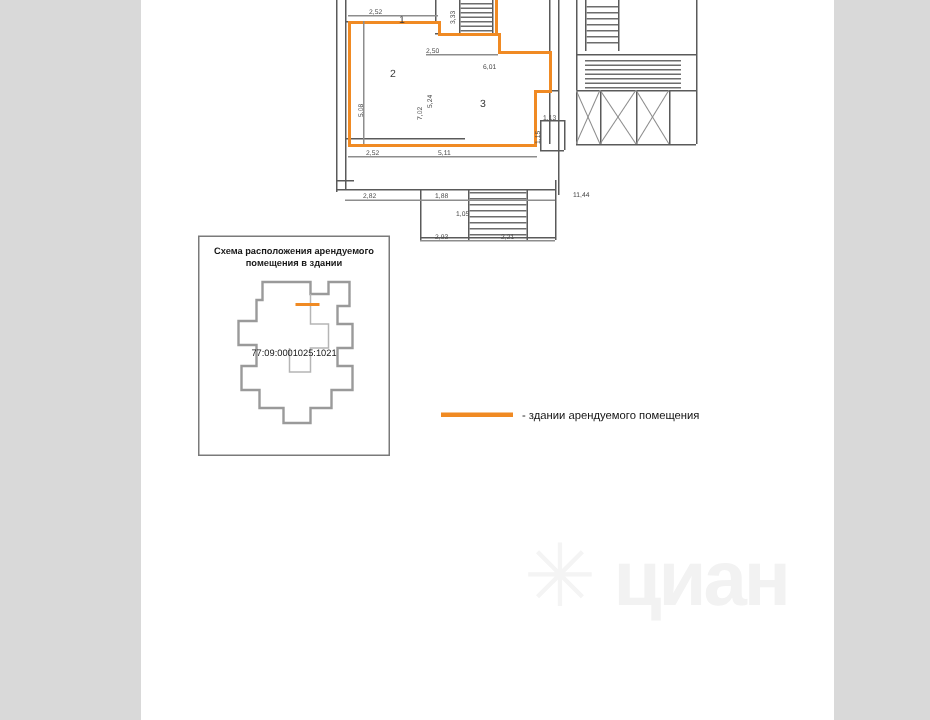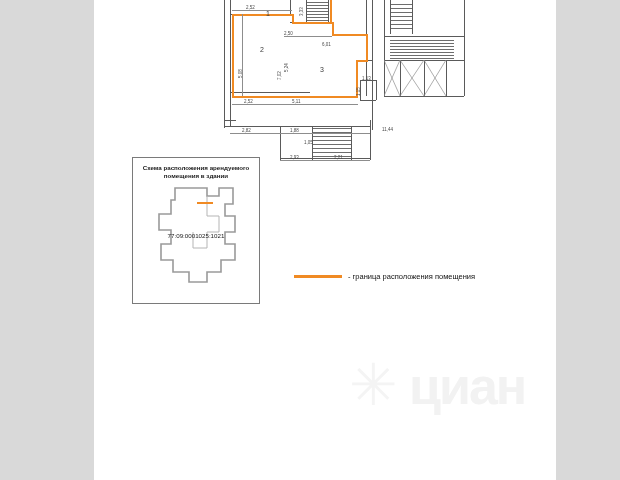--- a/index.html
+++ b/index.html
@@ -327,21 +327,21 @@
         <path d="M58 10 L58 30 L70 30 L70 46 L58 46 L58 62 L44 62 L44 46" fill="none" stroke="#b5b5b5" stroke-width="1"></path>
       </svg>
 
       <div class="scheme-mark" style="left:64px; top:44px; width:16px; height:2px;"></div>
 
       <div class="scheme-cad">77:09:0001025:1021</div>
     </div>
 
     <div class="legend">
       <div class="legend-swatch"></div>
-      <div class="legend-label">- граница расположения помещения</div>
+      <div class="legend-label">- здании арендуемого помещения</div>
     </div>
 
     <div class="watermark">
       <div class="wm-mark">✳</div>
       <div class="wm-text">циан</div>
     </div>
 
   </div>
 </div>
 

